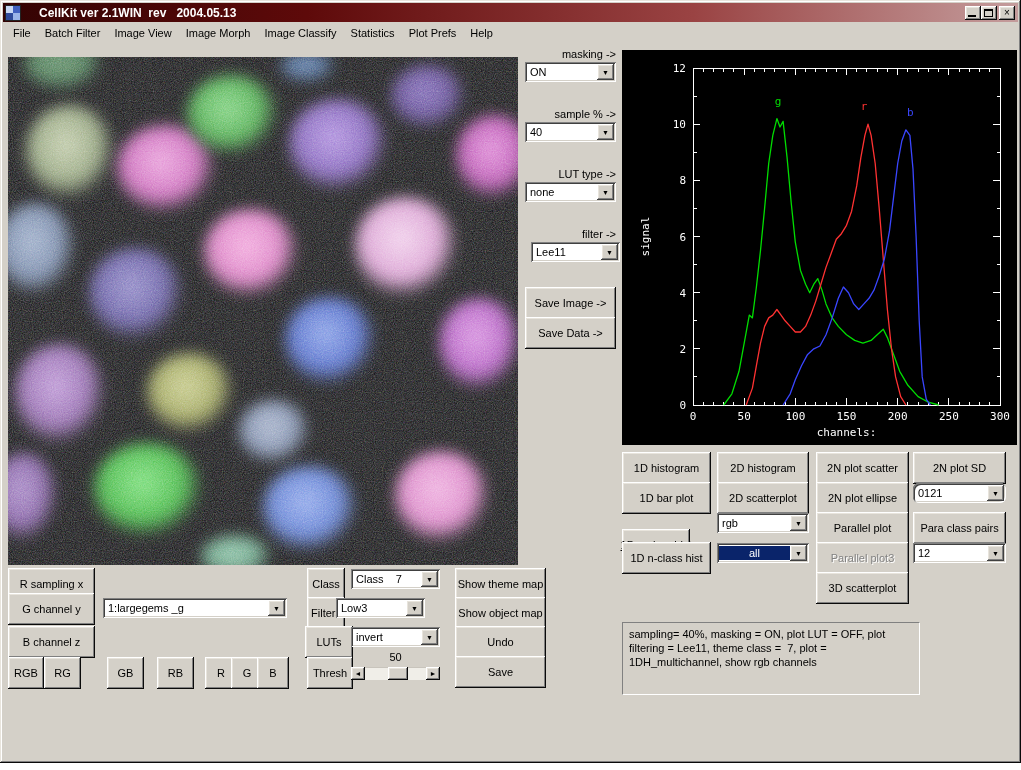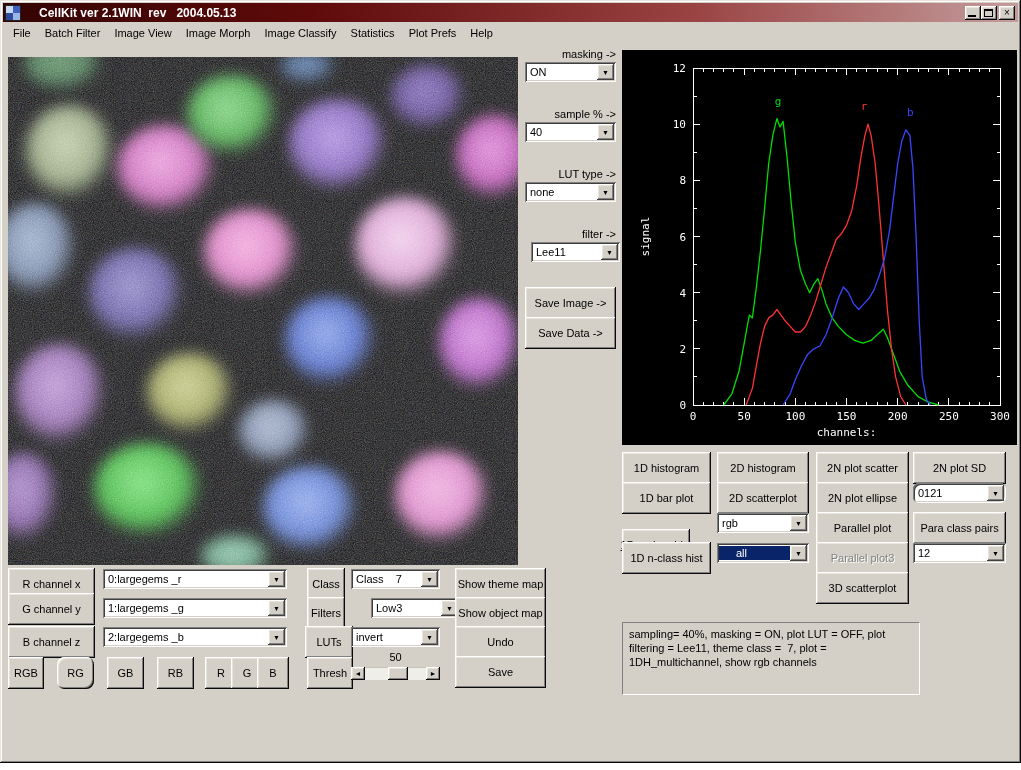--- a/index.html
+++ b/index.html
@@ -26,21 +26,21 @@
 
   .image-view { position:absolute; left:8px; top:57px; width:510px; height:508px; background:#0c0c0e; overflow:hidden; }
   .blob { position:absolute; border-radius:50%; filter:blur(7px); }
   .noise { position:absolute; left:0; top:0; mix-blend-mode:screen; opacity:.5; pointer-events:none; }
 
   .side-label { position:absolute; width:110px; font-size:11px; color:#000; text-align:right; }
 
   .dd { position:absolute; height:20px; background:#fff; display:flex; align-items:center;
         box-shadow: inset 1px 1px #808080, inset -1px -1px #fff, inset 2px 2px #404040, inset -2px -2px #d4d0c8; }
   .dd-text { flex:1; font-size:11px; padding:0 3px 0 5px; white-space:pre; overflow:hidden; color:#000; }
-  .dd-text.hl { background:#0a246a; color:#fff; margin:2px 0 2px 2px; padding:1px 17px; }
+  .dd-text.hl { background:#0a246a; color:#fff; margin:2px 0 2px 2px; padding:1px 11px;text-align:center; }
   .dd-btn { width:17px; height:16px; margin:2px 2px 2px 0; background:#d4d0c8; flex:none;
             box-shadow: inset -1px -1px #404040, inset 1px 1px #fff, inset -2px -2px #808080, inset 2px 2px #e8e4dc;
             display:flex; align-items:center; justify-content:center; font-size:7px; color:#000; }
 
   .btn { position:absolute; background:#d4d0c8; border:none; color:#000; font-family:inherit; font-size:11px;
          display:flex; align-items:center; justify-content:center; padding:16px; white-space:pre;
          box-shadow: inset -1px -1px #0a0a0a, inset 1px 1px #fff, inset -2px -2px #808080, inset 2px 2px #e8e4dc; }
   .btn.disabled { color:#828282; text-shadow:1px 1px 0 #fff; }
 
   .plot { position:absolute; left:622px; top:50px; width:395px; height:395px; background:#000; }
@@ -292,54 +292,46 @@
     <span class="dd-btn">▼</span>
   </div>
   <button class="btn disabled" style="left:816px;top:542px;width:93px;height:23px;">Parallel plot3</button>
   <div class="dd" style="left:913px;top:543px;width:93px;">
     <span class="dd-text">12</span>
     <span class="dd-btn">▼</span>
   </div>
 
   <button class="btn" style="left:816px;top:572px;width:93px;height:23px;">3D scatterplot</button>
 
-  <button class="btn" style="left:8px;top:568px;width:87px;height:23px;">R channel x</button>
-  <div class="dd" style="left:103px;top:569px;width:184px;">
-    <span class="dd-text">0:largegems _r</span>
-    <span class="dd-btn">▼</span>
-  </div>
+  <button class="btn" style="left:8px;top:568px;width:87px;height:23px;">R sampling x</button>
 
   <button class="btn" style="left:8px;top:593px;width:87px;height:23px;">G channel y</button>
   <div class="dd" style="left:103px;top:598px;width:184px;">
     <span class="dd-text">1:largegems _g</span>
     <span class="dd-btn">▼</span>
   </div>
 
   <button class="btn" style="left:8px;top:626px;width:87px;height:23px;">B channel z</button>
-  <div class="dd" style="left:103px;top:627px;width:184px;">
-    <span class="dd-text">2:largegems _b</span>
-    <span class="dd-btn">▼</span>
-  </div>
 
   <button class="btn" style="left:8px;top:657px;width:36px;height:22px;">RGB</button>
-  <button class="btn" style="left:57px;top:657px;width:37px;height:16px;border-radius:8px;">RG</button>
+  <button class="btn" style="left:44px;top:657px;width:37px;height:16px;">RG</button>
   <button class="btn" style="left:107px;top:657px;width:37px;height:22px;">GB</button>
   <button class="btn" style="left:157px;top:657px;width:37px;height:22px;">RB</button>
   <button class="btn" style="left:205px;top:657px;width:21px;height:22px;">R</button>
   <button class="btn" style="left:231px;top:657px;width:21px;height:22px;">G</button>
   <button class="btn" style="left:257px;top:657px;width:21px;height:22px;">B</button>
 
   <button class="btn" style="left:307px;top:568px;width:38px;height:23px;">Class</button>
   <div class="dd" style="left:351px;top:569px;width:89px;">
     <span class="dd-text">Class    7</span>
     <span class="dd-btn">▼</span>
   </div>
 
   <button class="btn" style="left:307px;top:597px;width:38px;height:23px;">Filters</button>
-  <div class="dd" style="left:371px;top:598px;width:89px;">
+  <div class="dd" style="left:336px;top:598px;width:89px;">
     <span class="dd-text">Low3</span>
     <span class="dd-btn">▼</span>
   </div>
 
   <button class="btn" style="left:305px;top:626px;width:48px;height:23px;">LUTs</button>
   <div class="dd" style="left:351px;top:627px;width:89px;">
     <span class="dd-text">invert</span>
     <span class="dd-btn">▼</span>
   </div>
 

